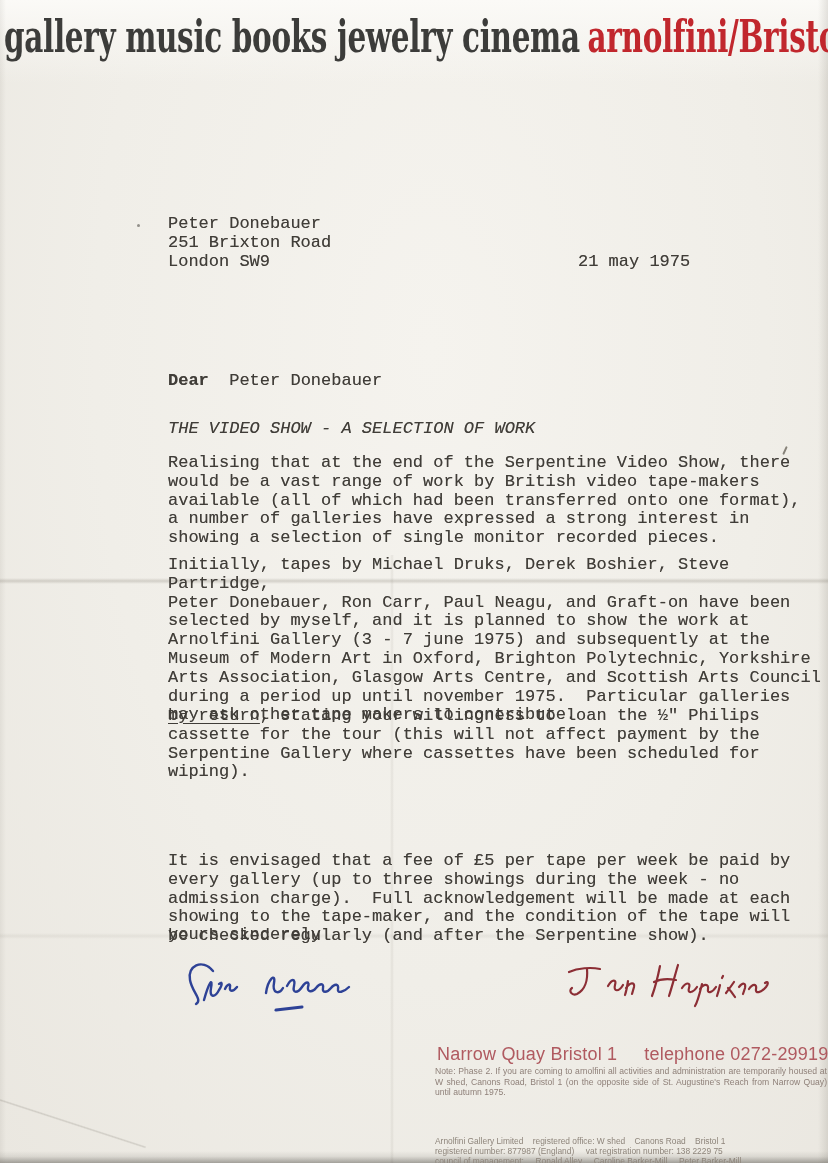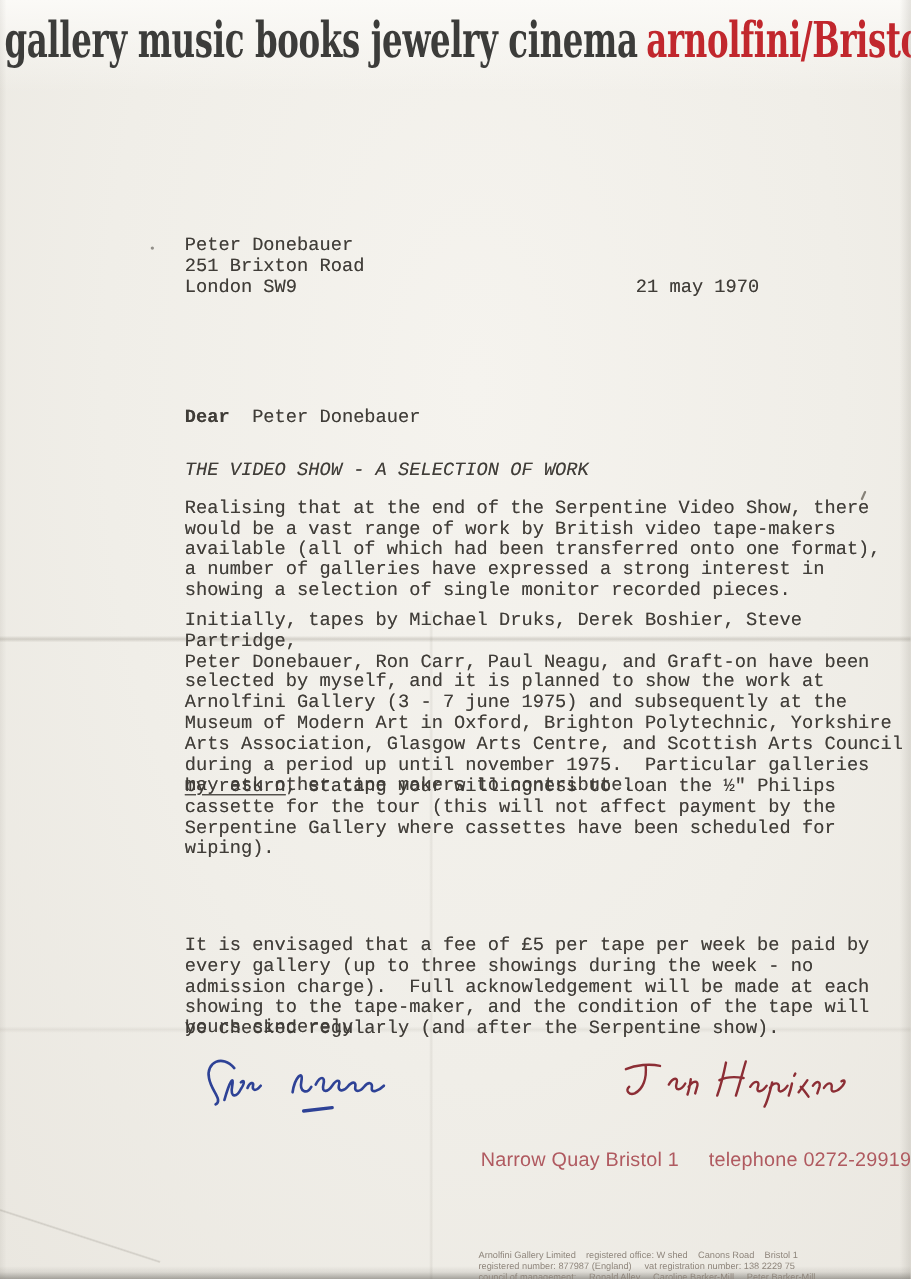--- a/index.html
+++ b/index.html
@@ -91,21 +91,21 @@
   <div class="tickmark"></div>
 
   <div class="letterhead">
     <span>gallery music books jewelry cinema</span><span class="brand" style="color:#c1272d;">arnolfini/Bristol</span>
   </div>
 
   <div class="tw addr">Peter Donebauer
 251 Brixton Road
 London SW9</div>
 
-  <div class="tw dateline">21 may 1970</div>
+  <div class="tw dateline">21 may 1975</div>
 
   <div class="tw salutation"><span class="bold">Dear</span><span>  Peter Donebauer</span></div>
 
   <div class="tw subject">THE VIDEO SHOW - A SELECTION OF WORK</div>
 
   <div class="tw para1">Realising that at the end of the Serpentine Video Show, there
 would be a vast range of work by British video tape-makers
 available (all of which had been transferred onto one format),
 a number of galleries have expressed a strong interest in
 showing a selection of single monitor recorded pieces.</div>
@@ -152,19 +152,20 @@
       <path d="M157,25 C156,30 155,33 154,36 M159,18 L160,16"></path>
       <path d="M163,33 C166,29 169,25 171,22 M165,28 C168,31 170,34 172,37"></path>
       <path d="M176,27 C180,22 183,23 182,28 L180,34"></path>
       <path d="M186,29 C190,23 194,24 193,29 C192,34 198,33 203,27 C206,23 205,21 202,23"></path>
     </g>
   </svg>
 
   <div class="footer-red">
     <span>Narrow Quay Bristol 1</span><span class="tel">telephone 0272-299191</span>
   </div>
+  <div class="footer-note">Note: Phase 2. If you are coming to arnolfini all activities and administration are temporarily housed at W shed, Canons Road, Bristol 1 (on the opposite side of St. Augustine's Reach from Narrow Quay) until autumn 1975.</div>
   <div class="footer-company">Arnolfini Gallery Limited    registered office: W shed    Canons Road    Bristol 1
 registered number: 877987 (England)     vat registration number: 138 2229 75
 council of management:     Ronald Alley     Caroline Barker-Mill     Peter Barker-Mill
 Guy Cooper     Richard Hawkins     Anne Hewer     Gwen Lawson     Annabel Rees
 Paul Weychan</div>
 
 </div>
 
 </body></html>

